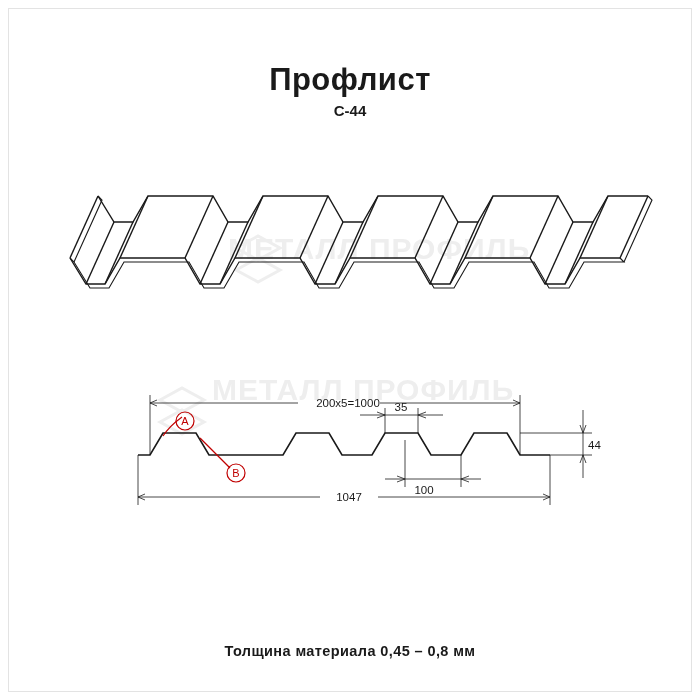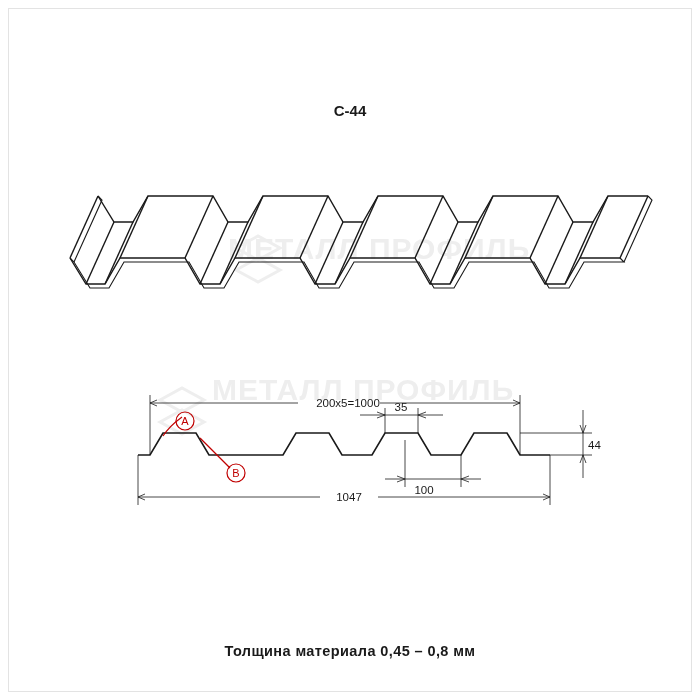--- a/index.html
+++ b/index.html
@@ -76,20 +76,21 @@
   .wm1 { left: 228px; top: 232px; font-size: 30px; letter-spacing: 1px; }
   .wm2 { left: 212px; top: 373px; font-size: 30px; letter-spacing: 1px; }
 </style>
 </head>
 <body>
 
 <div class="page">
 
   <div class="frame"></div>
 
+  <div class="title">Профлист</div>
   <div class="subtitle">С-44</div>
 
   <svg class="art" viewBox="0 0 700 700">
     <g opacity="1">
 
       <g stroke="#eeeeee" stroke-width="3" fill="none">
         <path d="M236 248 l22 -12 22 12 -22 12 z"></path>
         <path d="M236 270 l22 -12 22 12 -22 12 z"></path>
       </g>
       <g stroke="#eeeeee" stroke-width="3" fill="none">

